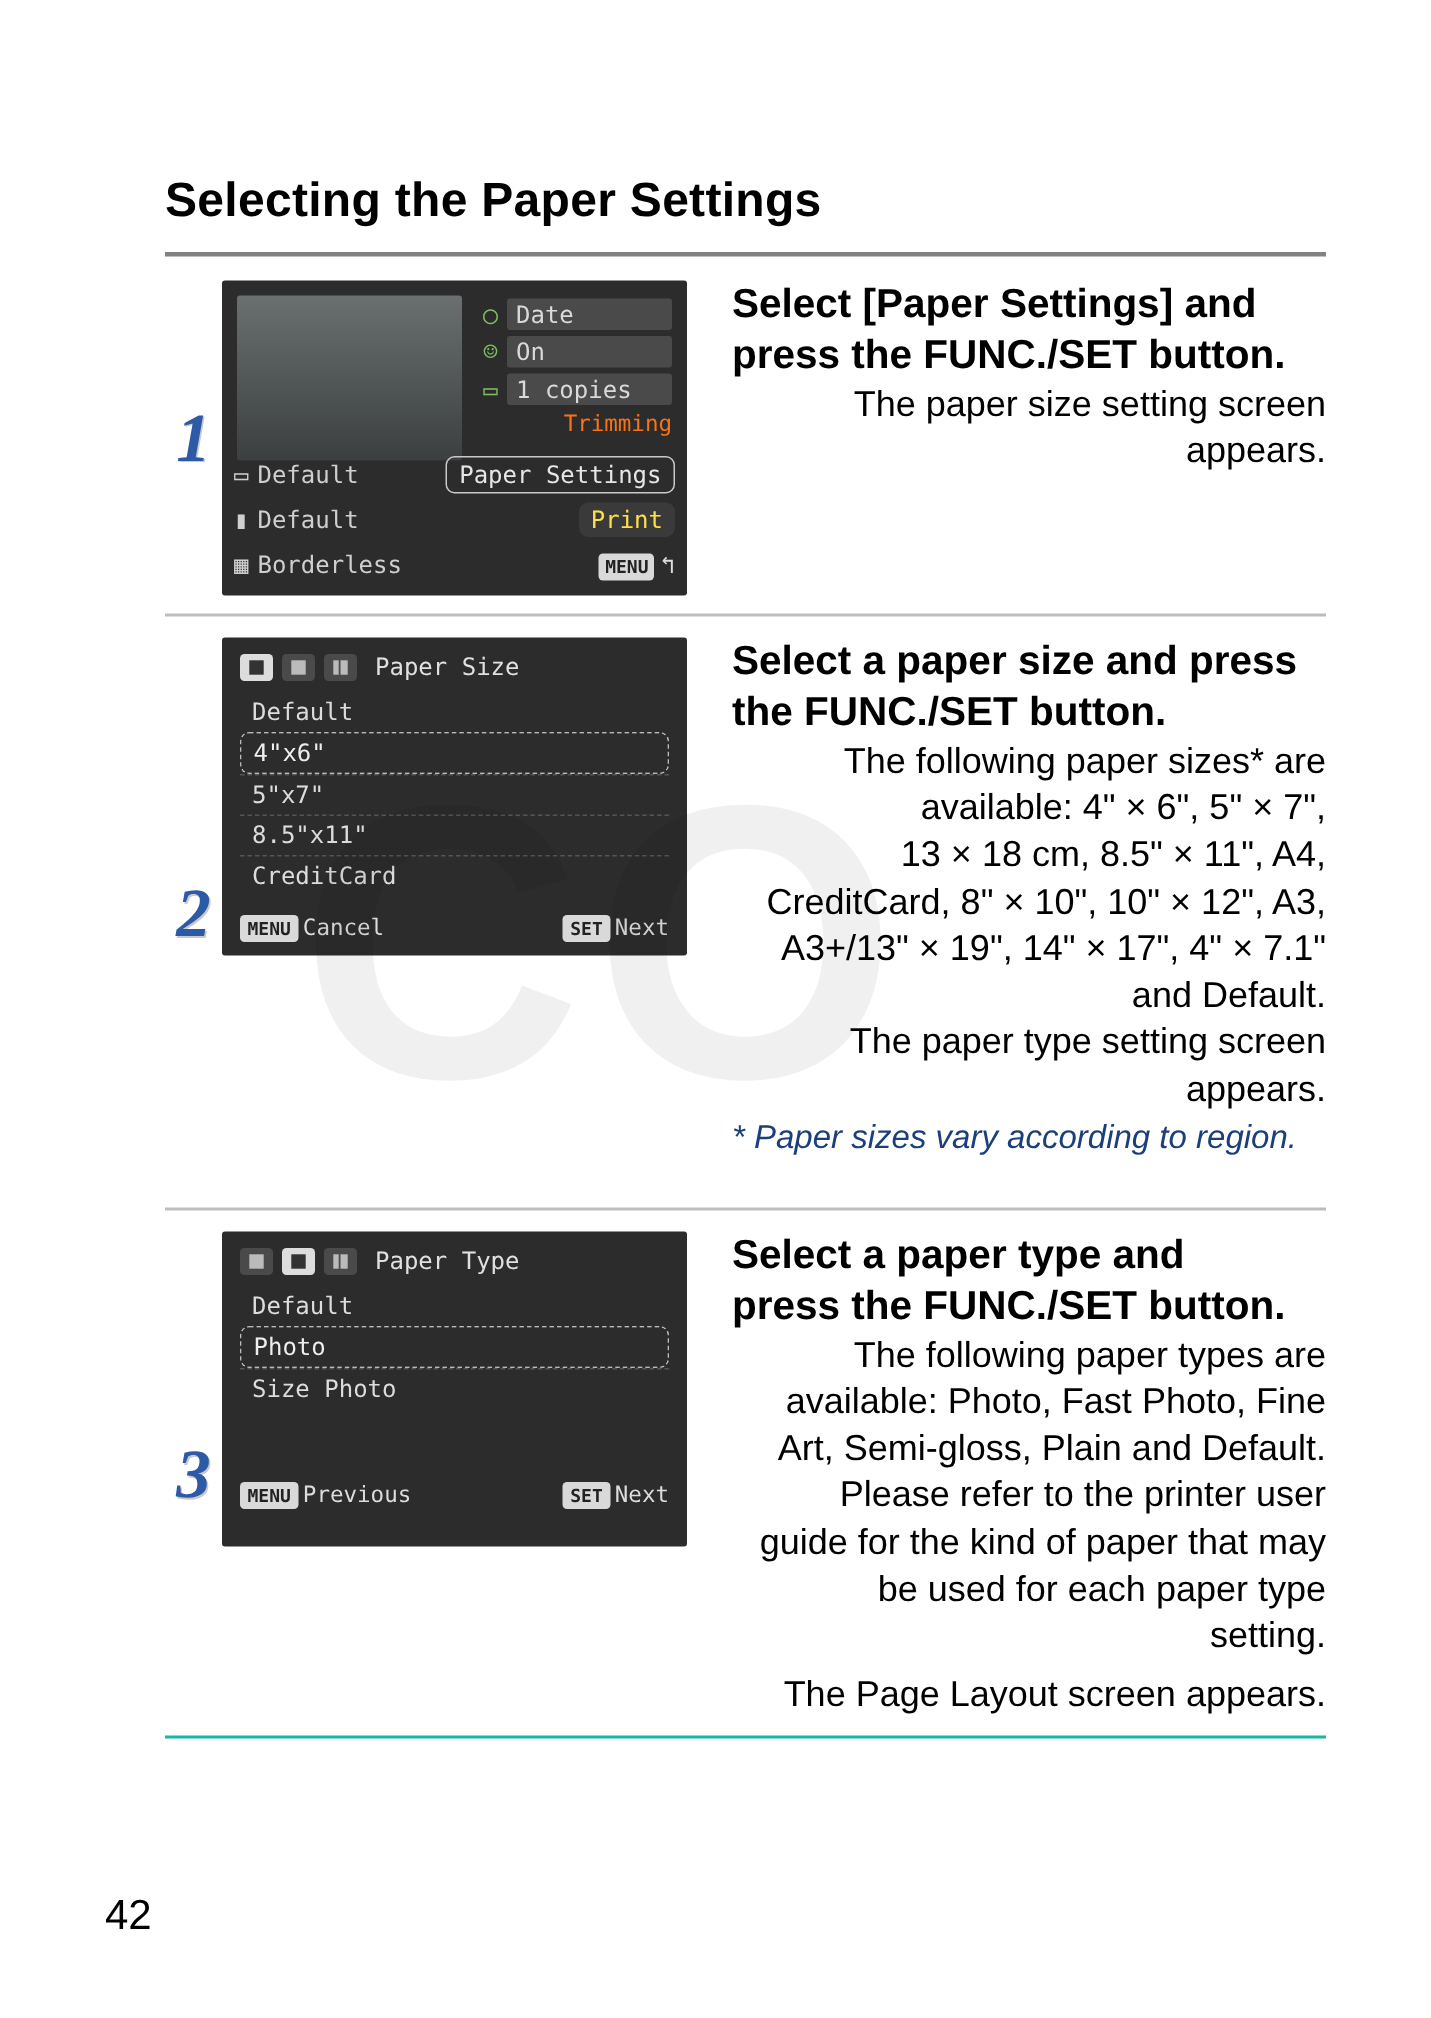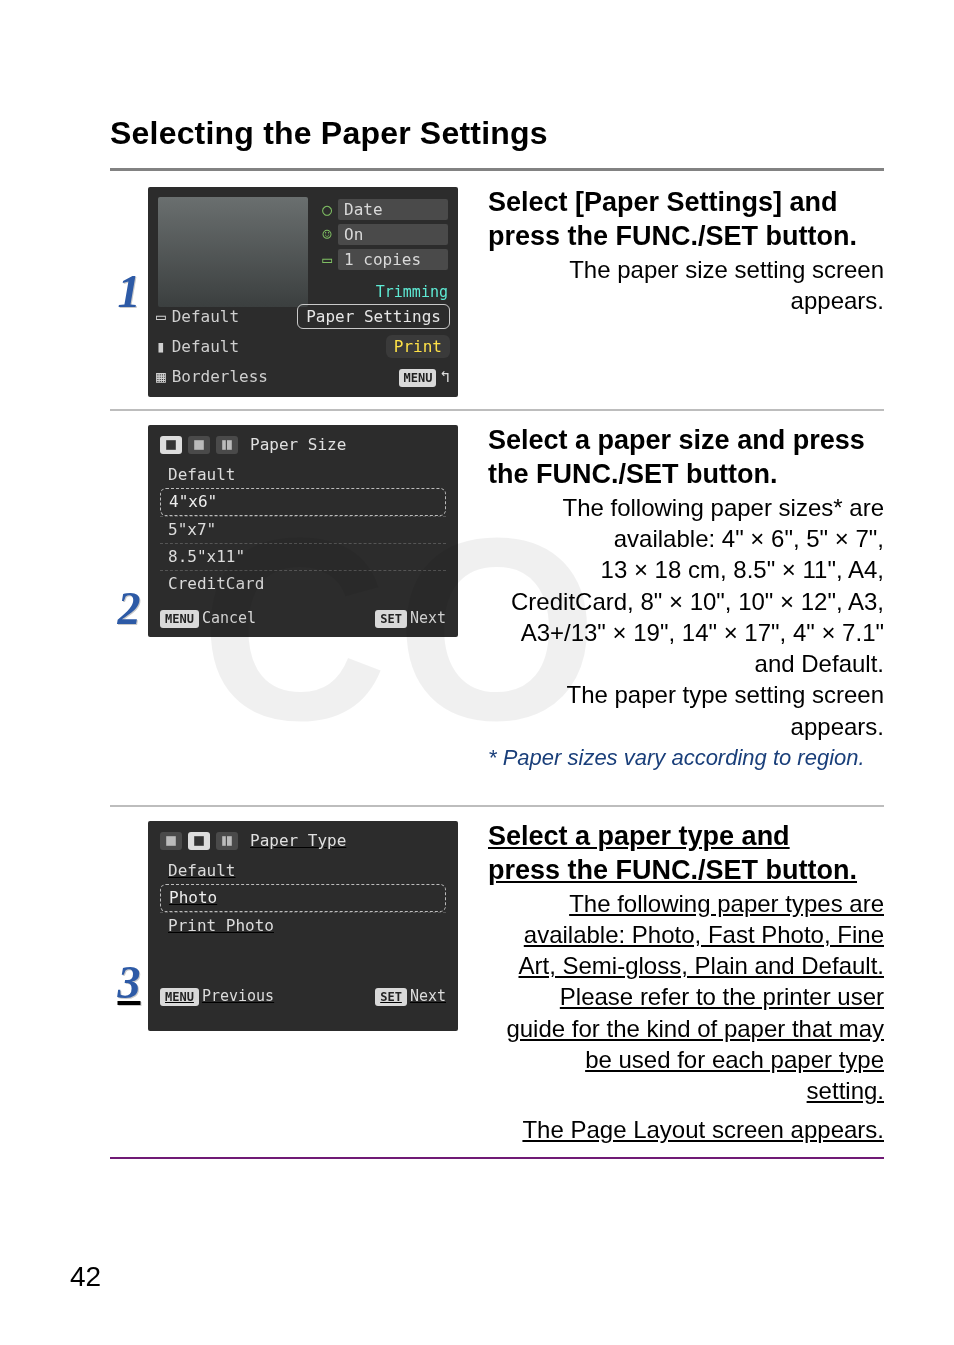--- a/index.html
+++ b/index.html
@@ -30,22 +30,21 @@
   .step-table {
     width: 100%;
     border-collapse: collapse;
   }
   .step-row td {
     vertical-align: top;
     padding: 14px 0 12px 0;
     border-bottom: 2px solid #bdbdbd;
   }
   .step-row.last td {
-    border-bottom: 2px solid #701a75;
-    text-decoration: underline;
+    border-bottom: 2px solid #14b8a6;
   }
   .num-cell {
     width: 38px;
     position: relative;
     vertical-align: middle !important;
     text-align: center;
   }
   .num {
     font-family: "Georgia", "Times New Roman", serif;
     font-style: italic;
@@ -121,22 +120,22 @@
     margin-bottom: 1px;
   }
   .shot1 .ic { width: 22px; color:#7fbf63; text-align:center; }
   .shot1 .vbox {
     flex: 1;
     background:#4a4a4a; border-radius:2px;
     padding: 1px 6px;
     color:#d9d9d9;
   }
   .shot1 .trimrow {
-    width:100%; text-align:right; color:#5eead4;
-    font-size:15px; margin-top:12px;
+    width:100%; text-align:right; color:#f97316;
+    font-size:15px; margin-top:2px;
   }
   .shot1 .bottom {
     position: absolute;
     left: 8px; right: 8px; bottom: 8px;
     display: flex; flex-direction: column; gap: 4px;
   }
   .shot1 .brow { display:flex; justify-content:space-between; align-items:center; height:26px; }
   .shot1 .lbl { color:#cfcfcf; display:flex; align-items:center; gap:6px; }
   .shot1 .pill {
     background:#3a3a3a; color:#fde047; border-radius:6px;
@@ -339,21 +338,21 @@
                   <svg viewBox="0 0 10 10">
                     <rect x="1" y="1" width="3" height="8"></rect>
                     <rect x="5" y="1" width="4" height="8"></rect>
                   </svg>
                 </div>
             <span class="tab-title">Paper Type</span>
           </div>
           <div id="s3-options">
                 <div class="opt first">Default</div>
                 <div class="opt selected">Photo</div>
-                <div class="opt">Print Photo</div>
+                <div class="opt">Size Photo</div>
               </div>
           <div class="dlg-footer" style="margin-top:48px;">
             <span><span class="btn-menu">MENU</span><span>Previous</span></span>
             <span><span class="btn-set">SET</span><span>Next</span></span>
           </div>
         </div>
       </td>
       <td class="text-cell">
         <p class="bold-line">Select a paper type and</p>
         <p class="bold-line">press the FUNC./SET button.</p>

